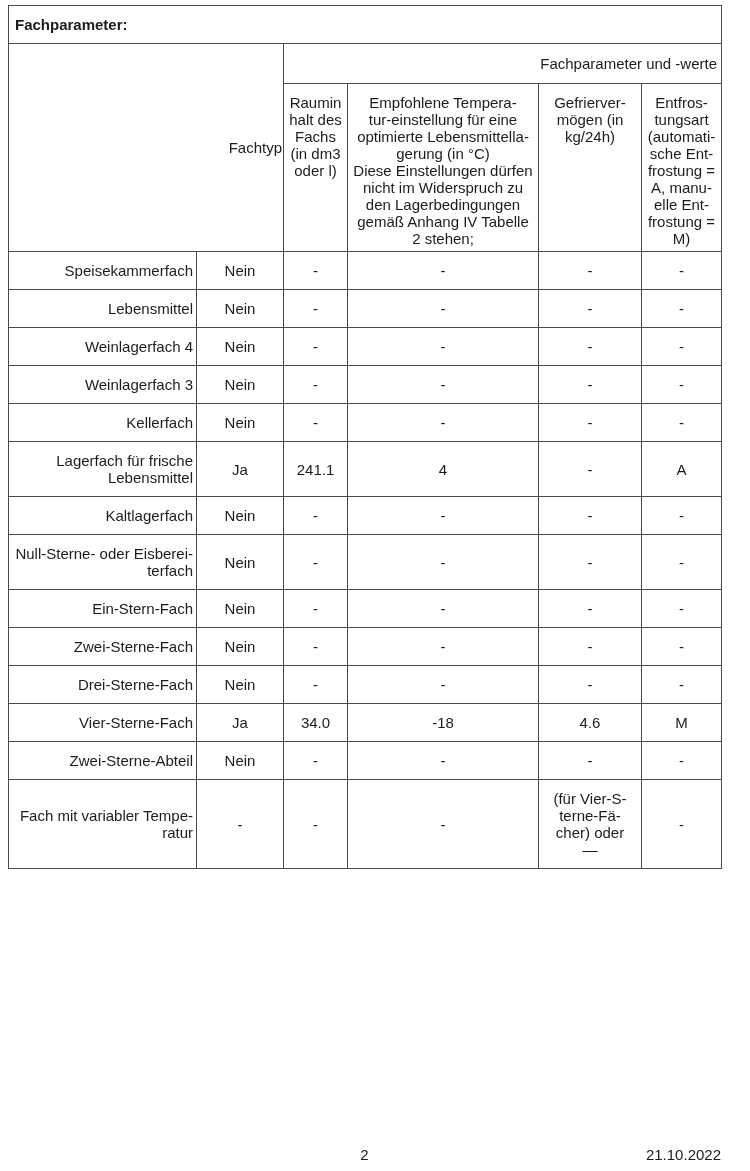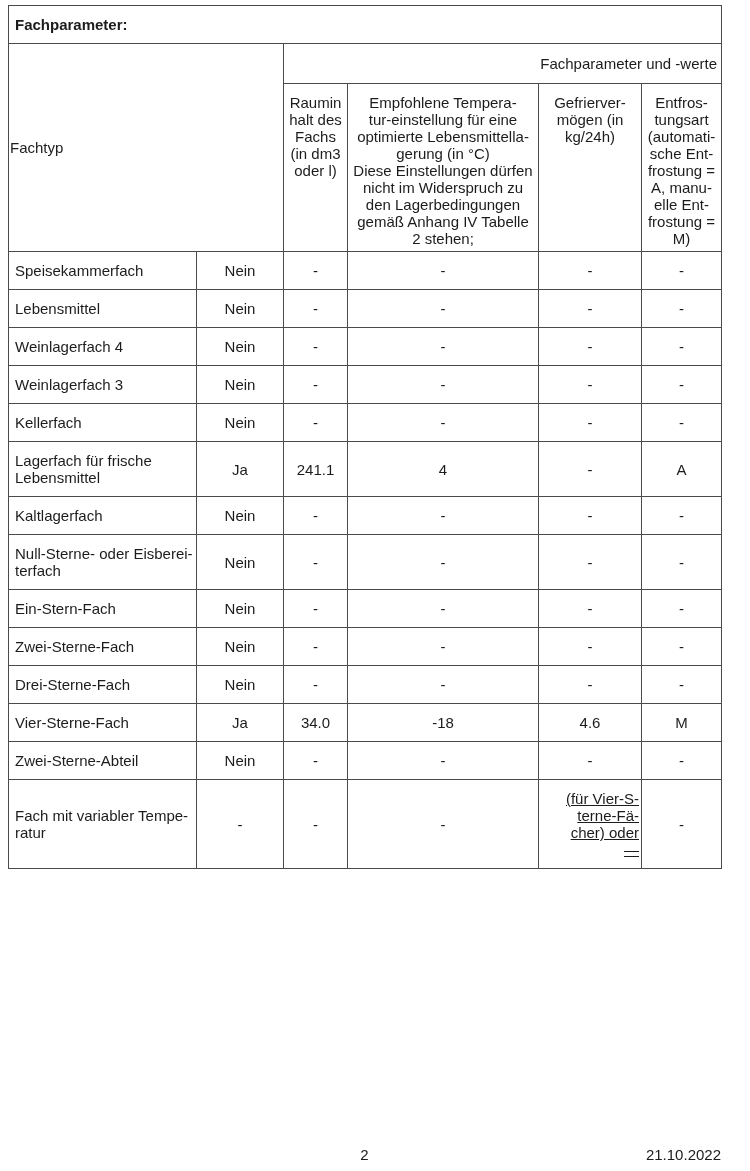--- a/index.html
+++ b/index.html
@@ -33,48 +33,47 @@
     white-space: pre-line;
     overflow: hidden;
   }
   .caption-cell {
     font-weight: bold;
     text-align: left;
     vertical-align: middle;
     padding: 10px 6px;
   }
   .fachtyp-cell {
-    text-align: left;
+    text-align: right;
     vertical-align: middle;
     margin-left: 42px;
   }
   .group-cell {
     text-align: right;
     vertical-align: middle;
     padding: 11px 4px;
   }
   .sub-cell {
     text-align: center;
     vertical-align: top;
     padding: 10px 2px 4px 2px;
   }
   .name-cell {
-    text-align: left;
+    text-align: right;
     vertical-align: middle;
     padding: 10px 3px 10px 6px;
   }
   .value-cell {
     text-align: center;
     vertical-align: middle;
     padding: 10px 2px;
   }
   .value-cell.left {
-    text-align: right;
+    text-align: center;
     padding-right: 2px;
-    text-decoration: underline;
   }
   .footer {
     position: absolute;
     left: 8px; top: 1146px;
     width: 713px; height: 18px;
     font-size: 15px;
     line-height: 17px;
   }
   .footer .page-num {
     position: absolute;

